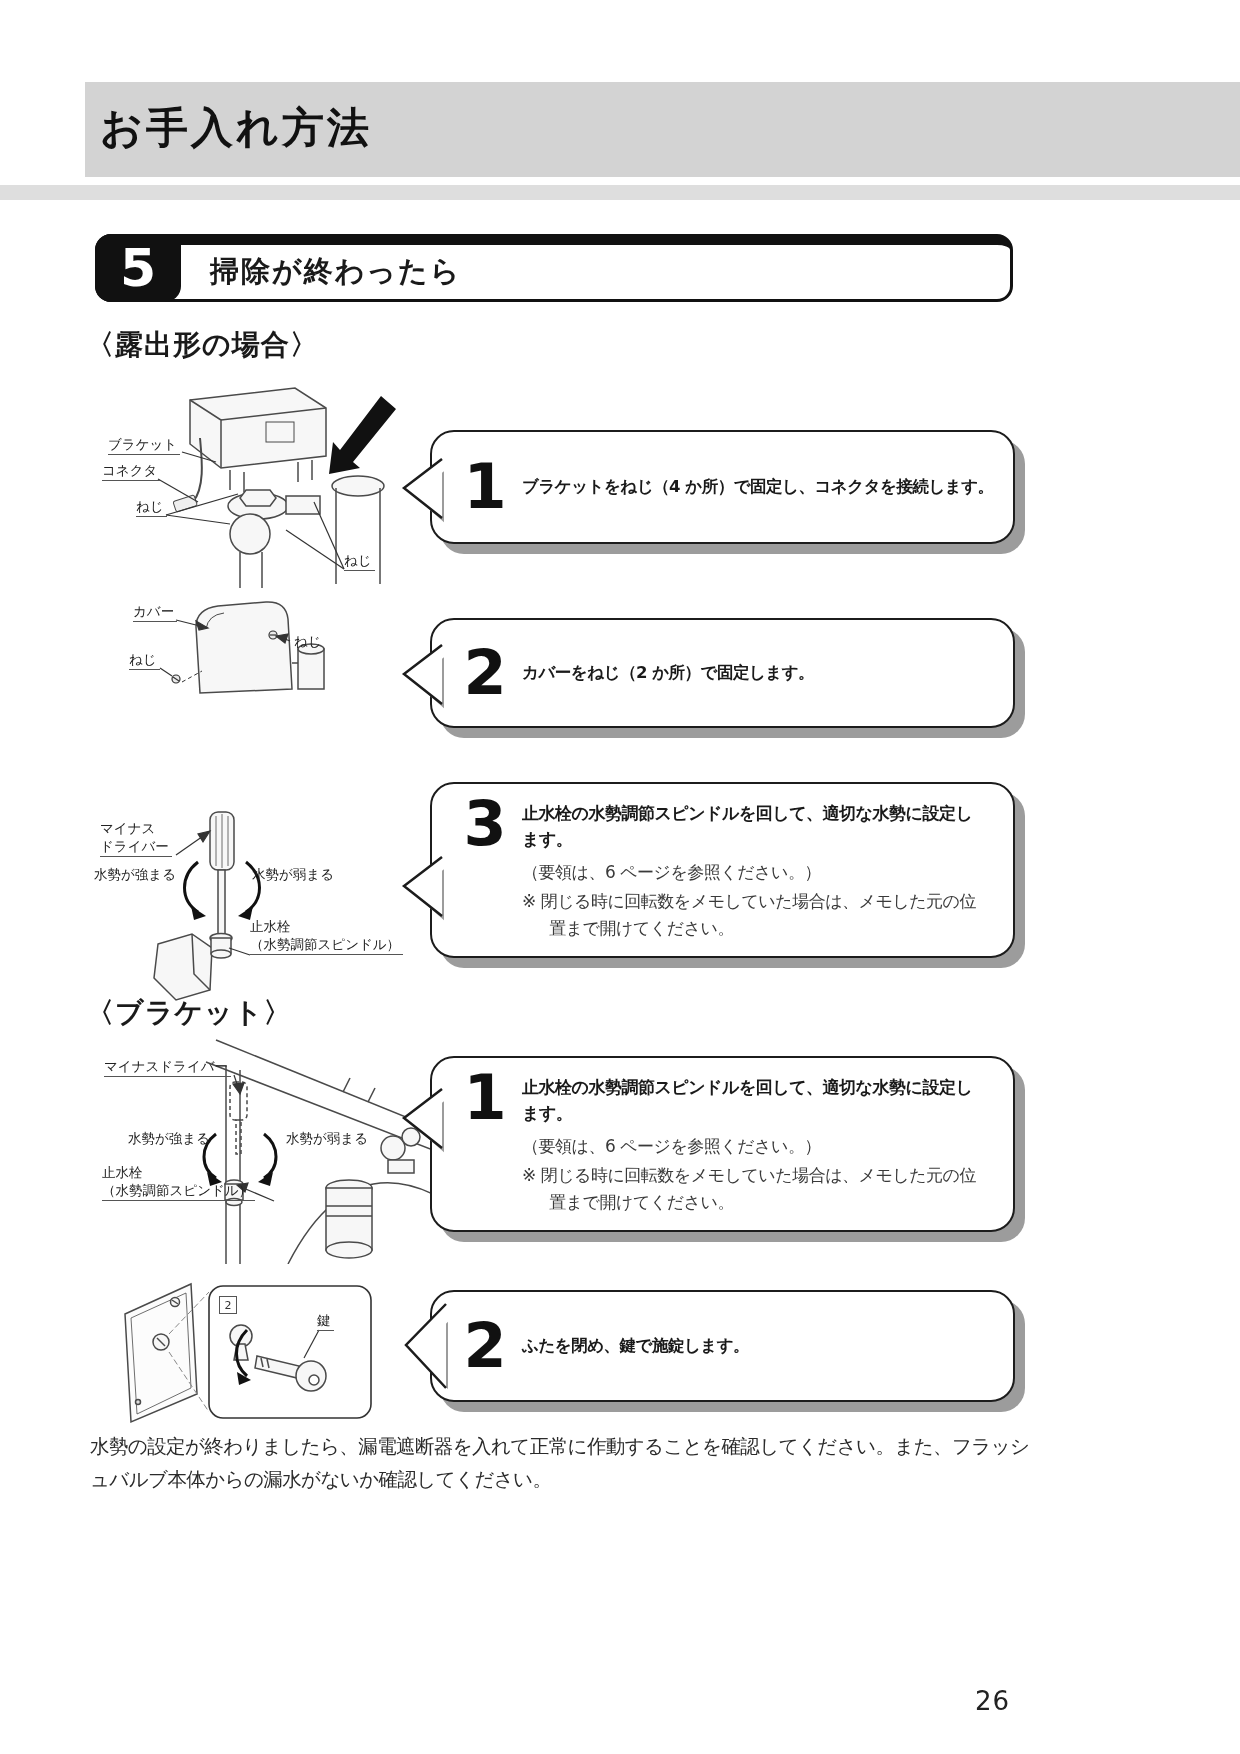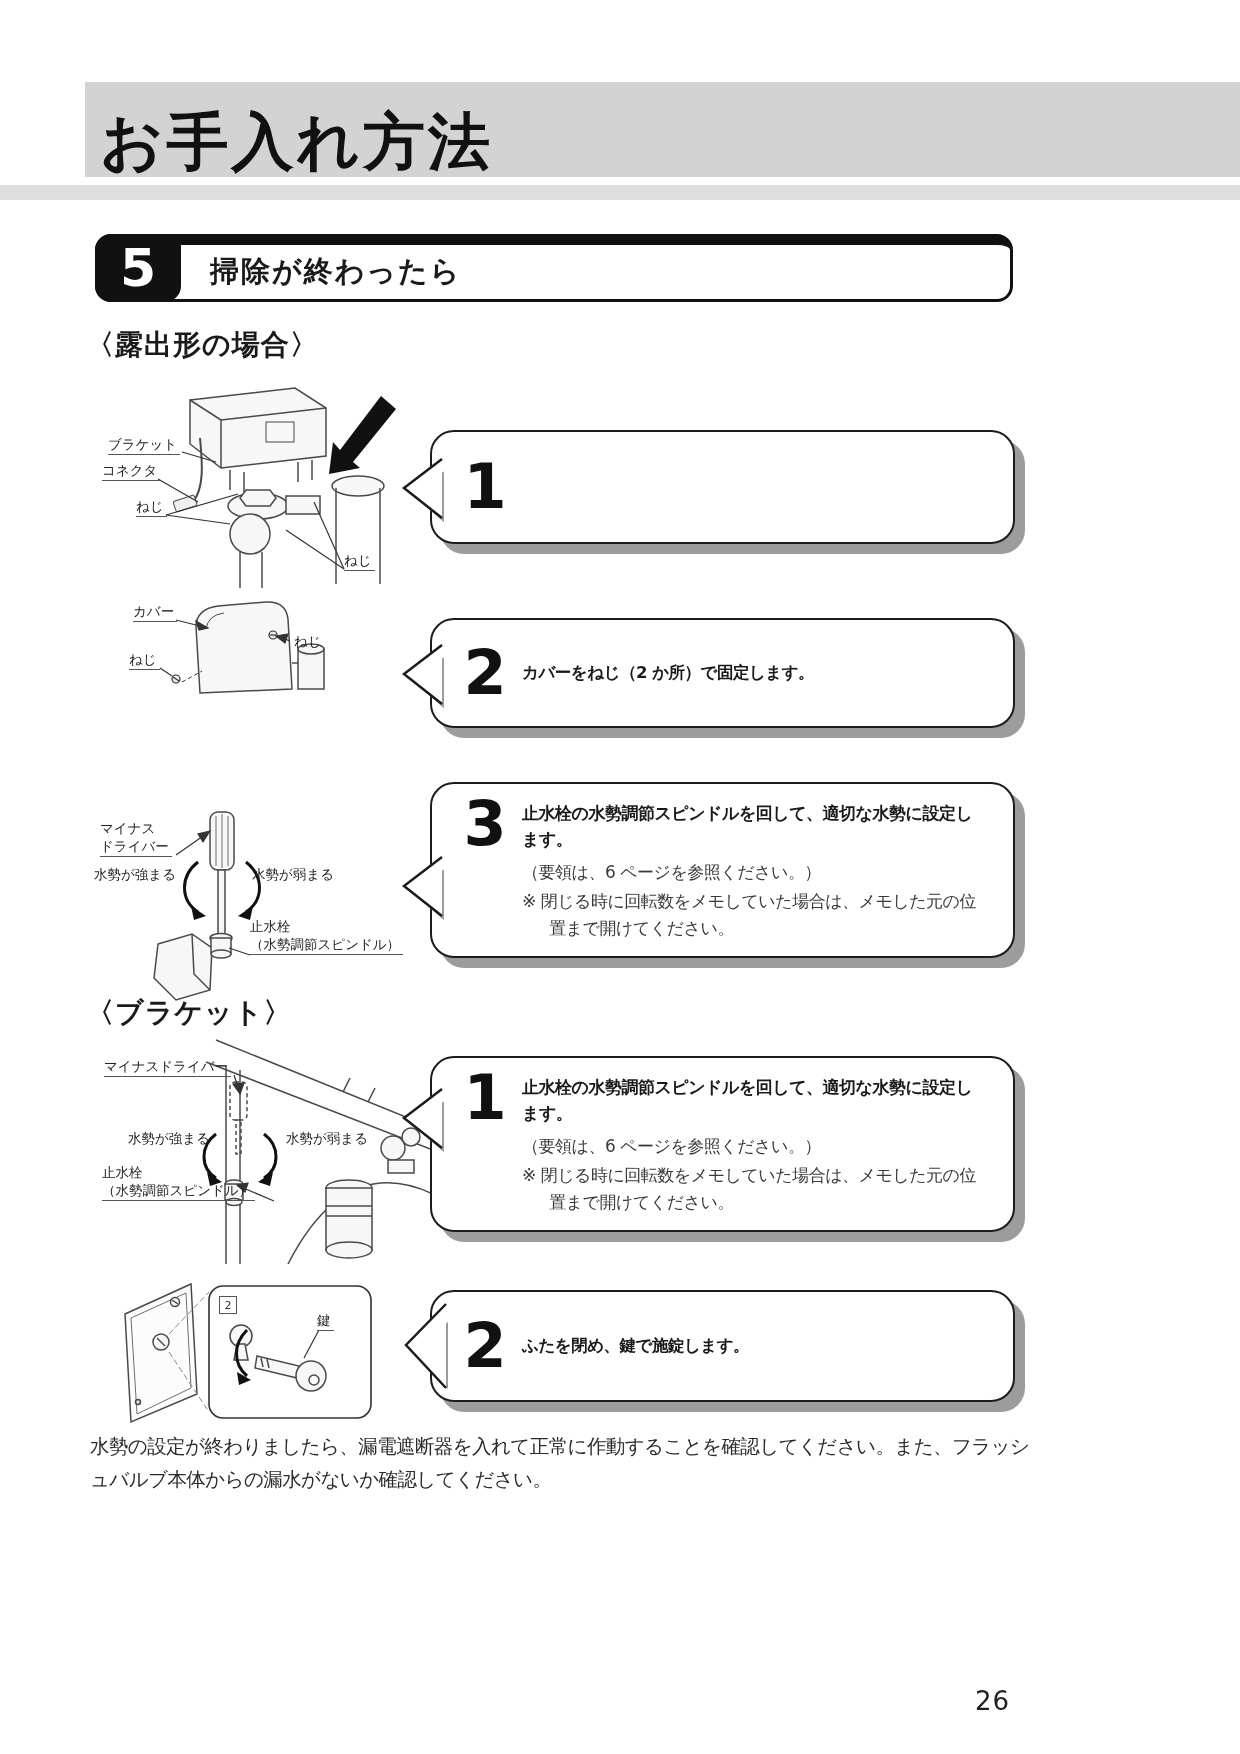--- a/index.html
+++ b/index.html
@@ -2,21 +2,21 @@
 <html><head>
 <meta charset="utf-8">
 <style>
   html,body{margin:0;padding:0;background:#fff;}
   #page{
     position:relative;width:1240px;height:1754px;background:#fff;overflow:hidden;
     font-family:"DejaVu Sans","Liberation Sans",sans-serif;color:#1a1a1a;
   }
   
   .band-top{position:absolute;left:85px;top:82px;width:1155px;height:95px;background:#d3d3d3;}
-  .page-title{position:absolute;left:100px;top:100px;font-size:62px;font-weight:800;letter-spacing:3px;color:#111;}
+  .page-title{position:absolute;left:100px;top:100px;font-size:42px;font-weight:800;letter-spacing:3px;color:#111;}
   .band-strip{position:absolute;left:0;top:185px;width:1240px;height:15px;background:#dedede;}
   
   .banner{position:absolute;left:95px;top:234px;width:912px;height:54px;
     border:3px solid #111;border-top:11px solid #111;border-radius:16px;background:#fff;}
   .banner-num{position:absolute;left:-3px;top:-11px;width:86px;height:68px;background:#111;color:#fff;
     border-radius:16px 0 16px 16px;display:flex;align-items:center;justify-content:center;
     font-size:52px;font-weight:700;line-height:1;}
   .banner-title{position:absolute;left:112px;top:7px;font-size:29px;font-weight:700;letter-spacing:2px;}
   
   .subheading{position:absolute;left:86px;font-size:28px;font-weight:700;letter-spacing:1px;}
@@ -105,20 +105,21 @@
     <span class="fig-label ul" style="left:254px;top:170px;">ねじ</span>
   </div>
 
   <div class="bubble single" style="top:430px;height:114px;">
     <svg class="tail" style="top:24px;" width="50" height="68" viewBox="0 0 50 68">
       <polygon points="53,13 19,39 53,69" fill="#9c9c9c"></polygon>
       <polygon points="48,3 10,32 48,62" fill="#fff"></polygon>
       <path d="M48,3 L10,32 L48,62" fill="none" stroke="#1c1c1c" stroke-width="2.5"></path>
     </svg>
     <div class="num">1</div>
+    <div class="text">ブラケットをねじ（4 か所）で固定し、コネクタを接続します。</div>
   </div>
 
   <div class="figure" style="left:90px;top:585px;width:330px;height:112px;">
     <svg width="330" height="112" viewBox="0 0 330 112">
       <g class="ln">
         <path class="fill" d="M106,42 Q106,24 128,21 L176,17 Q196,16 198,34 L202,104 L110,108 Z"></path>
         <path d="M116,44 Q118,30 134,28" stroke-width="1"></path>
         <rect class="fill" x="208" y="64" width="26" height="40"></rect>
         <ellipse class="fill" cx="221" cy="64" rx="13" ry="5"></ellipse>
         <line x1="202" y1="78" x2="208" y2="78"></line>

